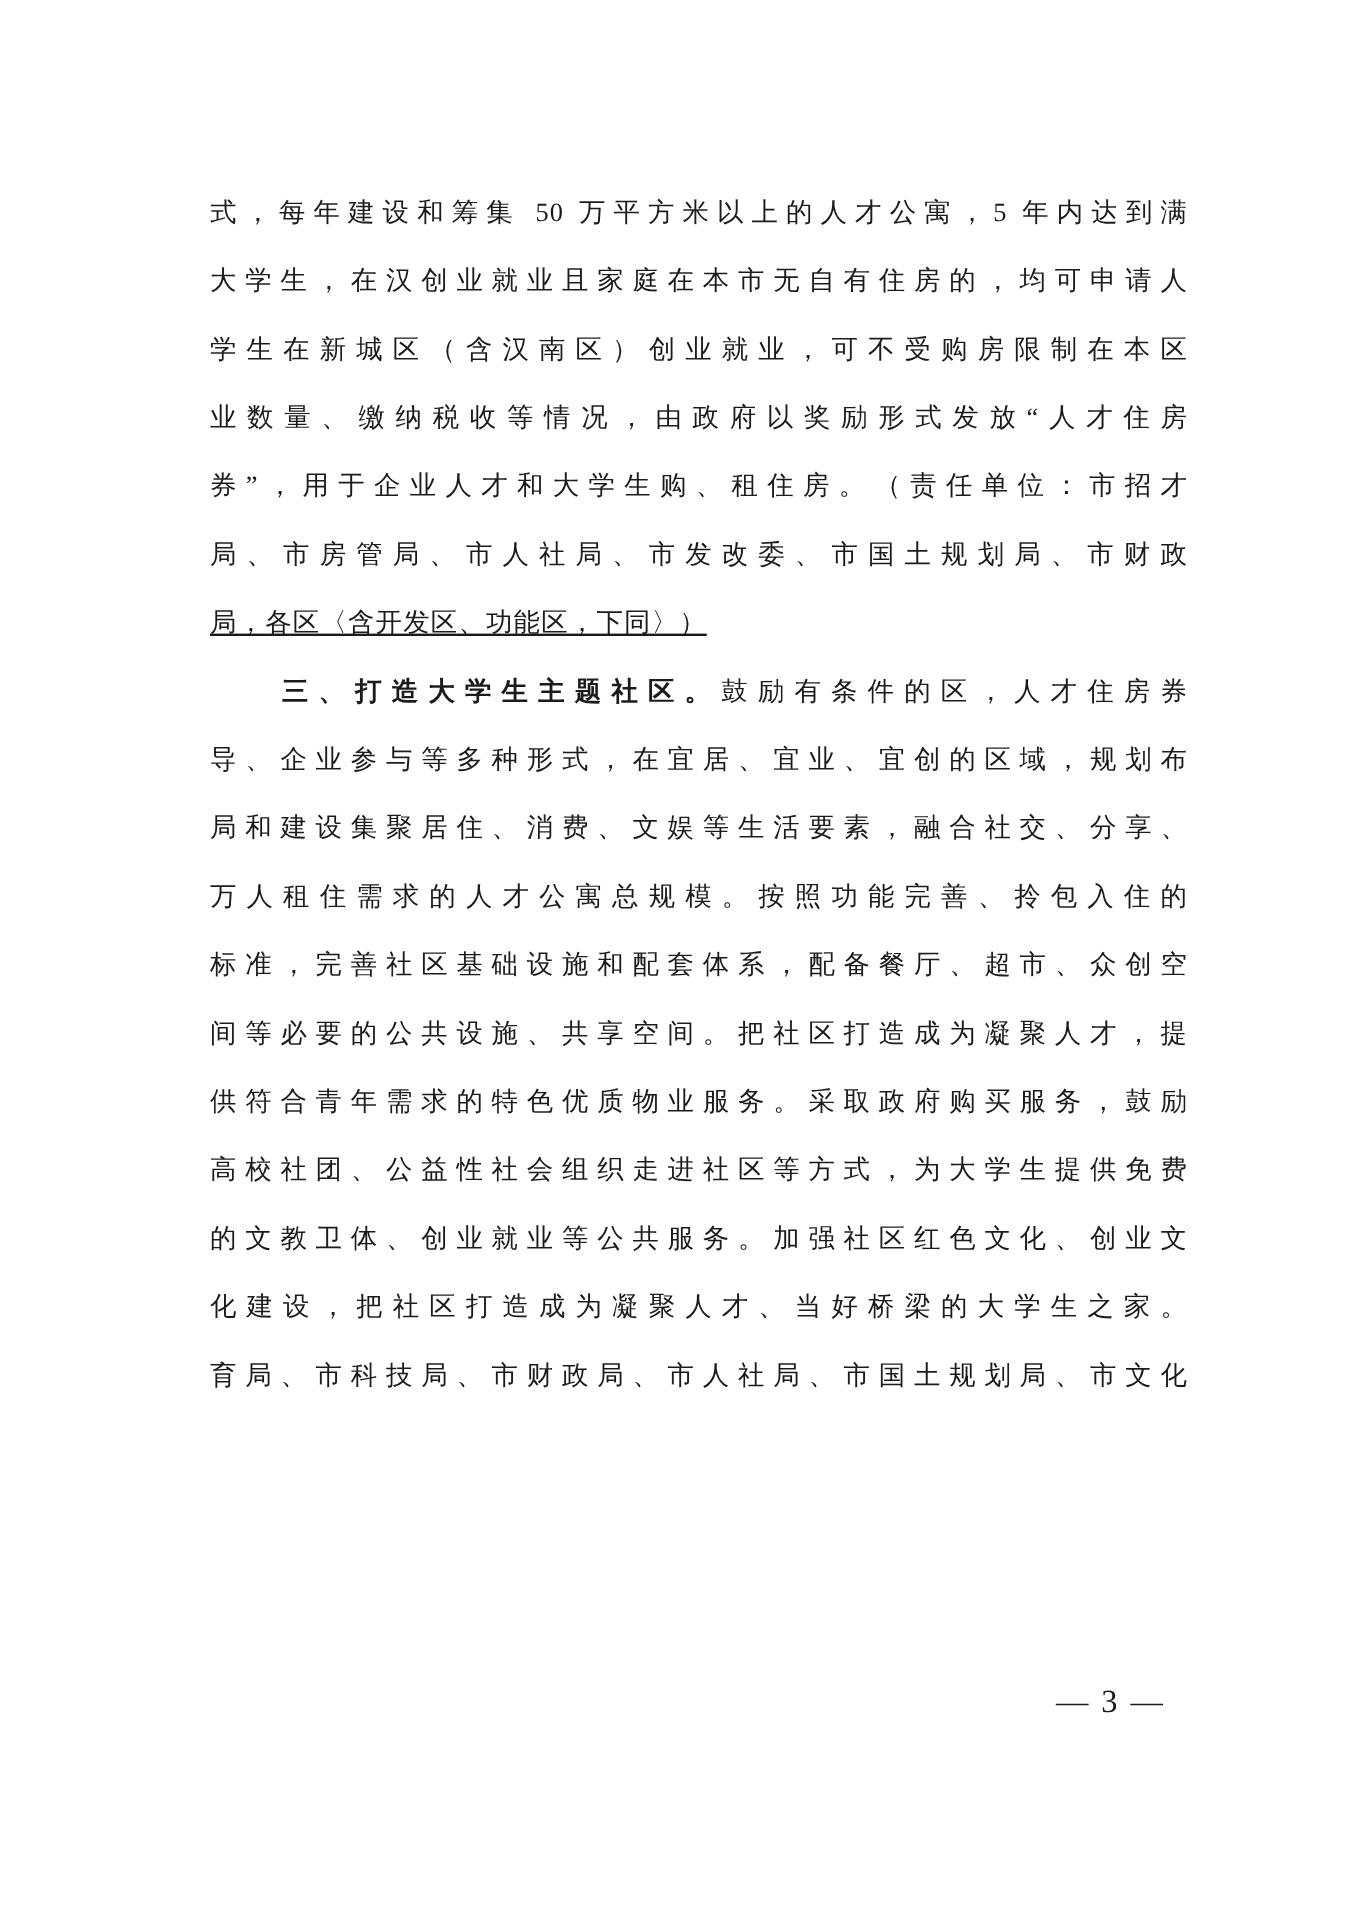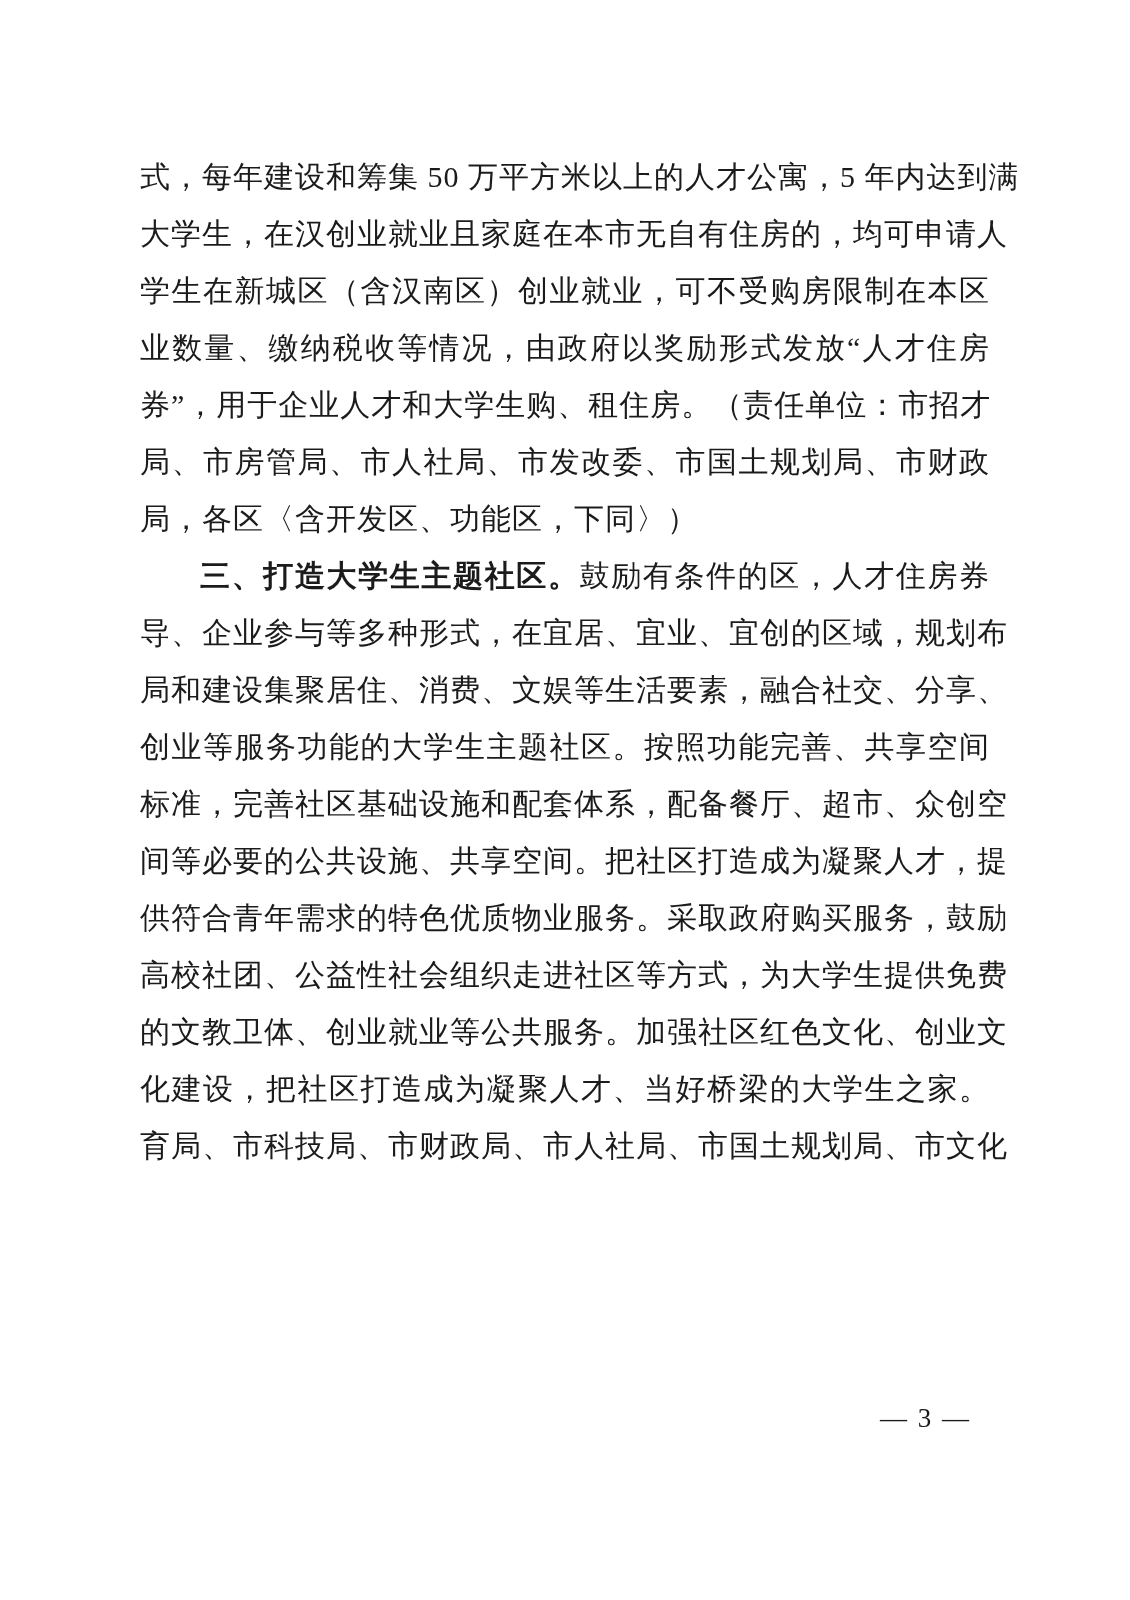--- a/index.html
+++ b/index.html
@@ -19,30 +19,32 @@
   }
   .text-block {
     position: absolute;
     left: 140px;
     top: 148px;
     width: 850px;
   }
   .line {
     height: 57px;
     line-height: 57px;
-    font-size: 30px;
+    font-size: 22px;
     letter-spacing: 1px;
     white-space: nowrap;
     text-align: justify;
     text-align-last: justify;
     text-justify: inter-ideograph;
+    margin-left: 35px;
   }
   .line.no-fill {
     text-align: left;
     text-align-last: left;
+    text-decoration: underline;
   }
   .line.indent {
     text-indent: 60px;
   }
   .seg-body { font-weight: 400; }
   .seg-hei {
     font-weight: 700;
     font-family: "Liberation Sans", "DejaVu Sans", sans-serif;
   }
   .seg-kai { font-weight: 400; }
@@ -68,21 +70,21 @@
       <div class="line"><span class="seg-body">式，每年建设和筹集 50 万平方米以上的人才公寓，5 年内达到满</span></div>
       <div class="line"><span class="seg-body">大学生，在汉创业就业且家庭在本市无自有住房的，均可申请人</span></div>
       <div class="line"><span class="seg-body">学生在新城区（含汉南区）创业就业，可不受购房限制在本区</span></div>
       <div class="line"><span class="seg-body">业数量、缴纳税收等情况，由政府以奖励形式发放“人才住房</span></div>
       <div class="line"><span class="seg-body">券”，用于企业人才和大学生购、租住房。</span><span class="seg-kai">（责任单位：市招才</span></div>
       <div class="line"><span class="seg-kai">局、市房管局、市人社局、市发改委、市国土规划局、市财政</span></div>
       <div class="line no-fill"><span class="seg-kai">局，各区〈含开发区、功能区，下同〉）</span></div>
       <div class="line indent"><span class="seg-hei">三、打造大学生主题社区。</span><span class="seg-body">鼓励有条件的区，人才住房券</span></div>
       <div class="line"><span class="seg-body">导、企业参与等多种形式，在宜居、宜业、宜创的区域，规划布</span></div>
       <div class="line"><span class="seg-body">局和建设集聚居住、消费、文娱等生活要素，融合社交、分享、</span></div>
-      <div class="line"><span class="seg-body">创业等服务功能的大学生主题社区。按照功能完善、共享空间</span></div>
+      <div class="line"><span class="seg-body">万人租住需求的人才公寓总规模。按照功能完善、拎包入住的</span></div>
       <div class="line"><span class="seg-body">标准，完善社区基础设施和配套体系，配备餐厅、超市、众创空</span></div>
       <div class="line"><span class="seg-body">间等必要的公共设施、共享空间。把社区打造成为凝聚人才，提</span></div>
       <div class="line"><span class="seg-body">供符合青年需求的特色优质物业服务。采取政府购买服务，鼓励</span></div>
       <div class="line"><span class="seg-body">高校社团、公益性社会组织走进社区等方式，为大学生提供免费</span></div>
       <div class="line"><span class="seg-body">的文教卫体、创业就业等公共服务。加强社区红色文化、创业文</span></div>
       <div class="line"><span class="seg-body">化建设，把社区打造成为凝聚人才、当好桥梁的大学生之家。</span></div>
       <div class="line"><span class="seg-kai">育局、市科技局、市财政局、市人社局、市国土规划局、市文化</span></div>
     </div>
   <div class="page-number">— 3 —</div>
 </div>

